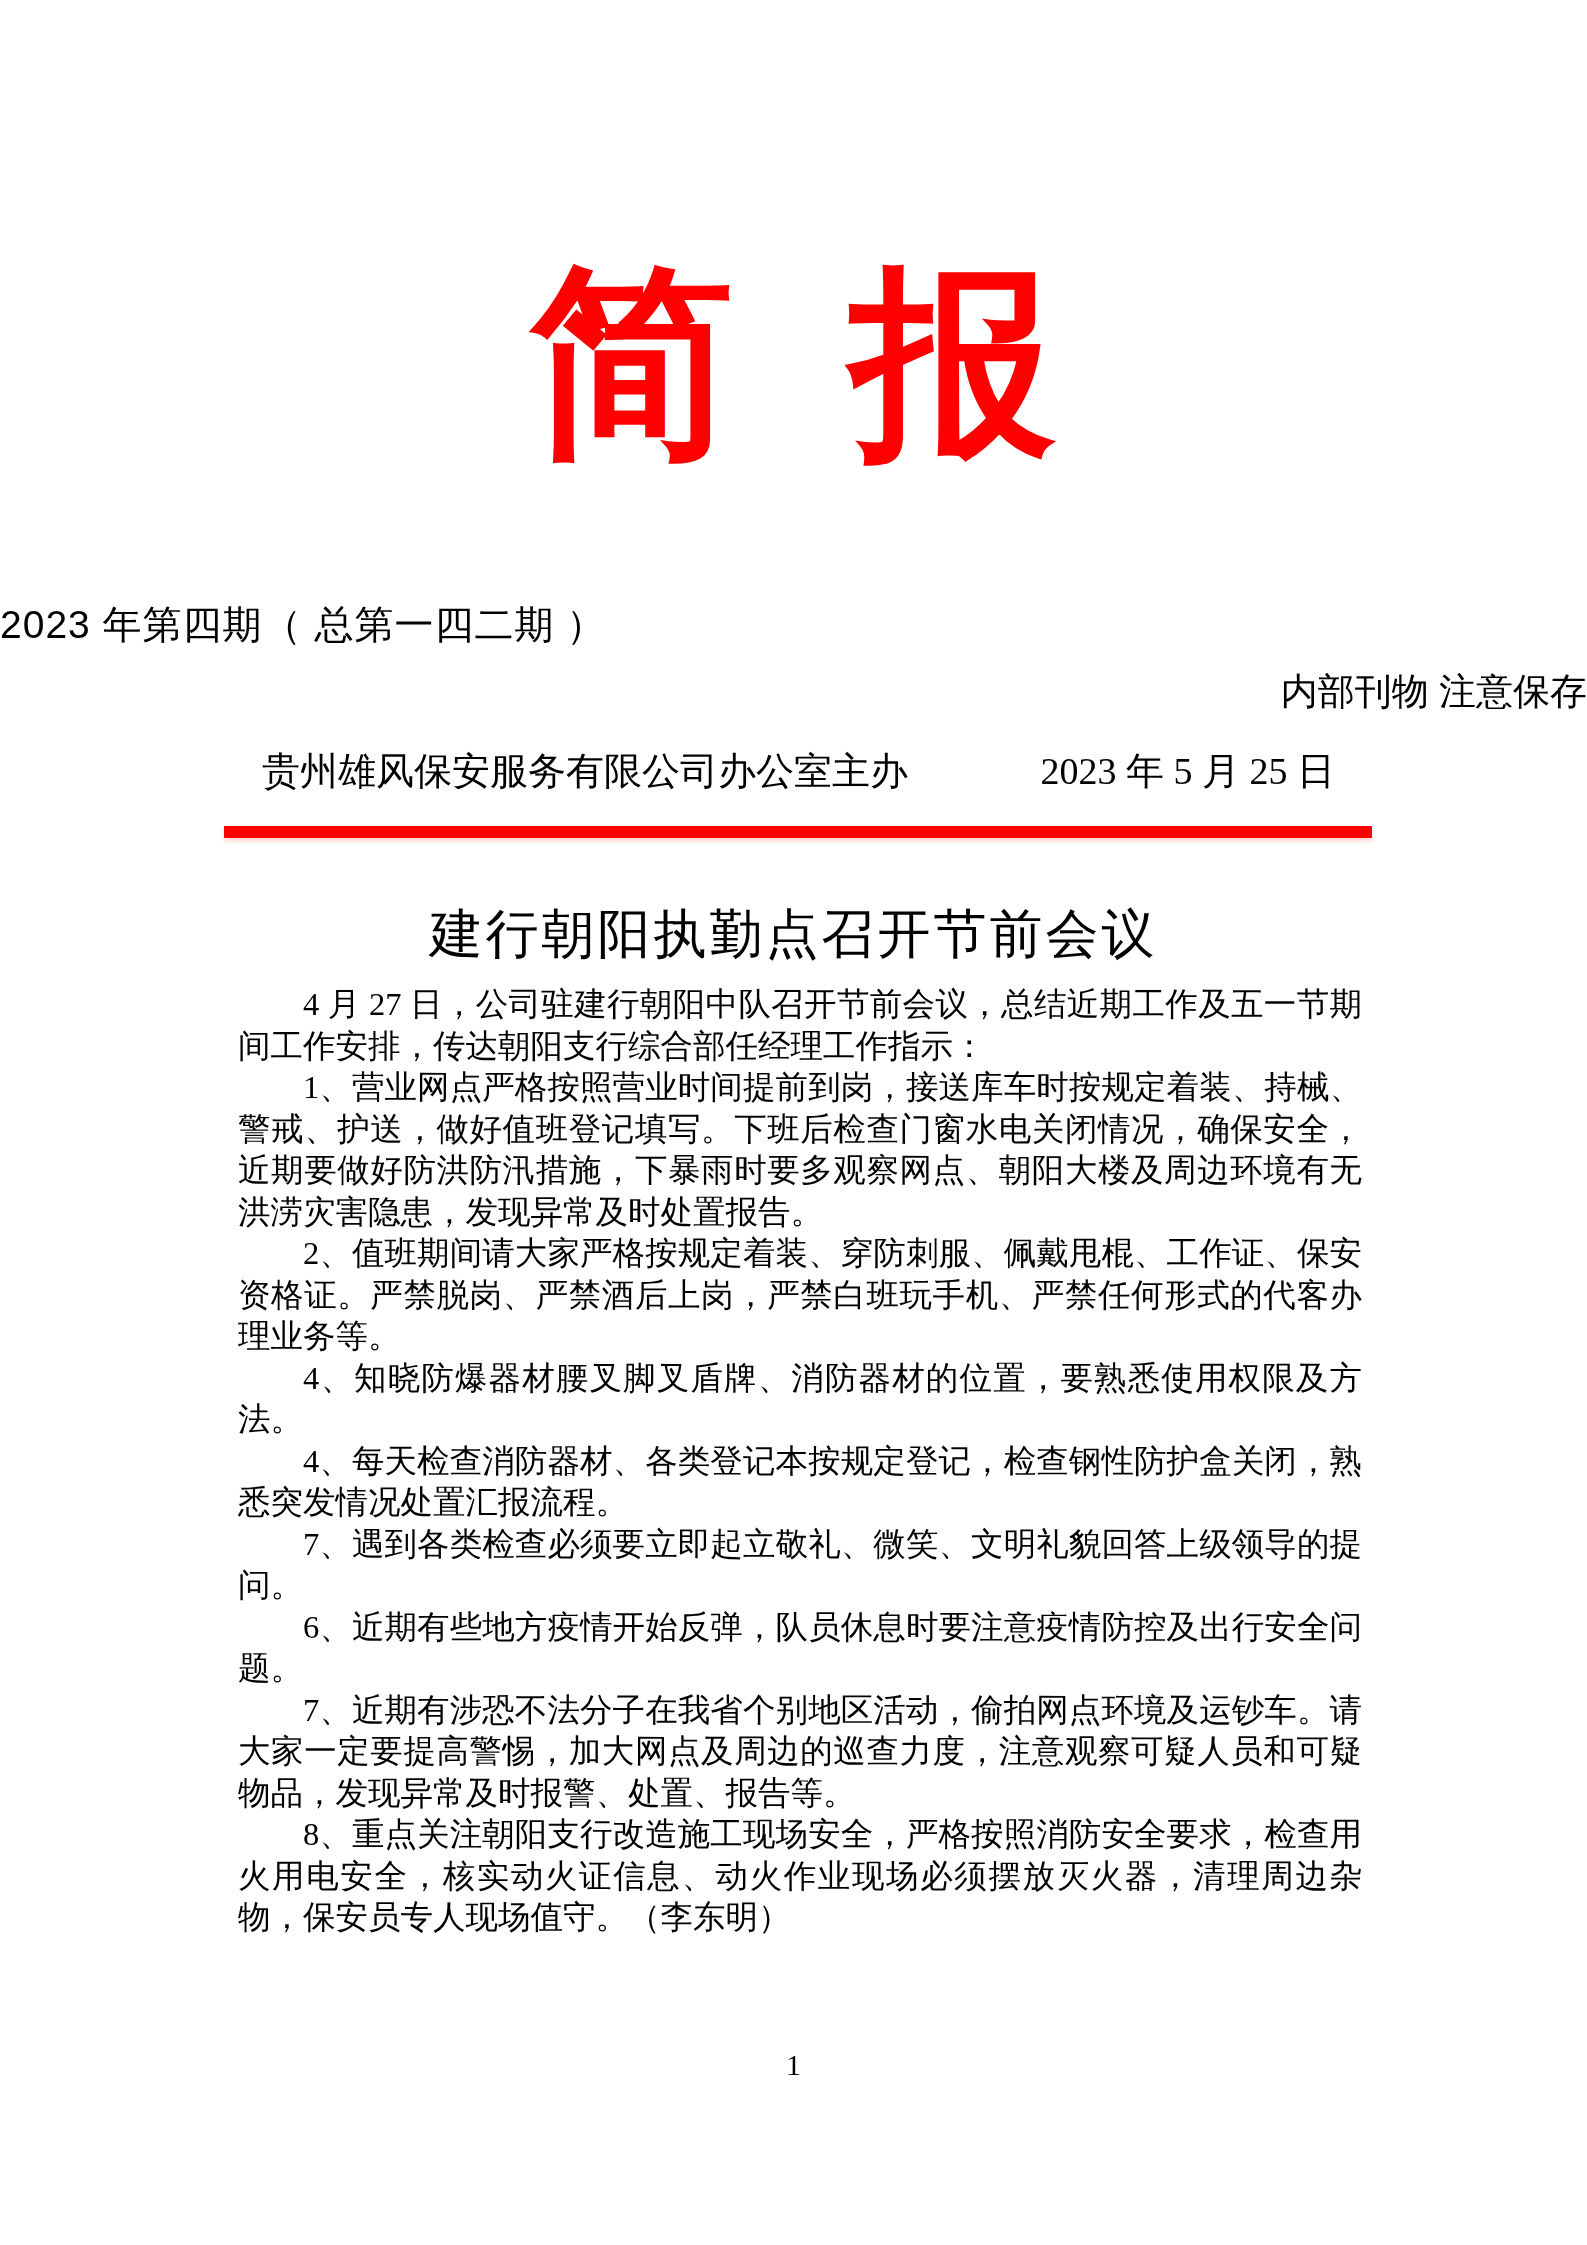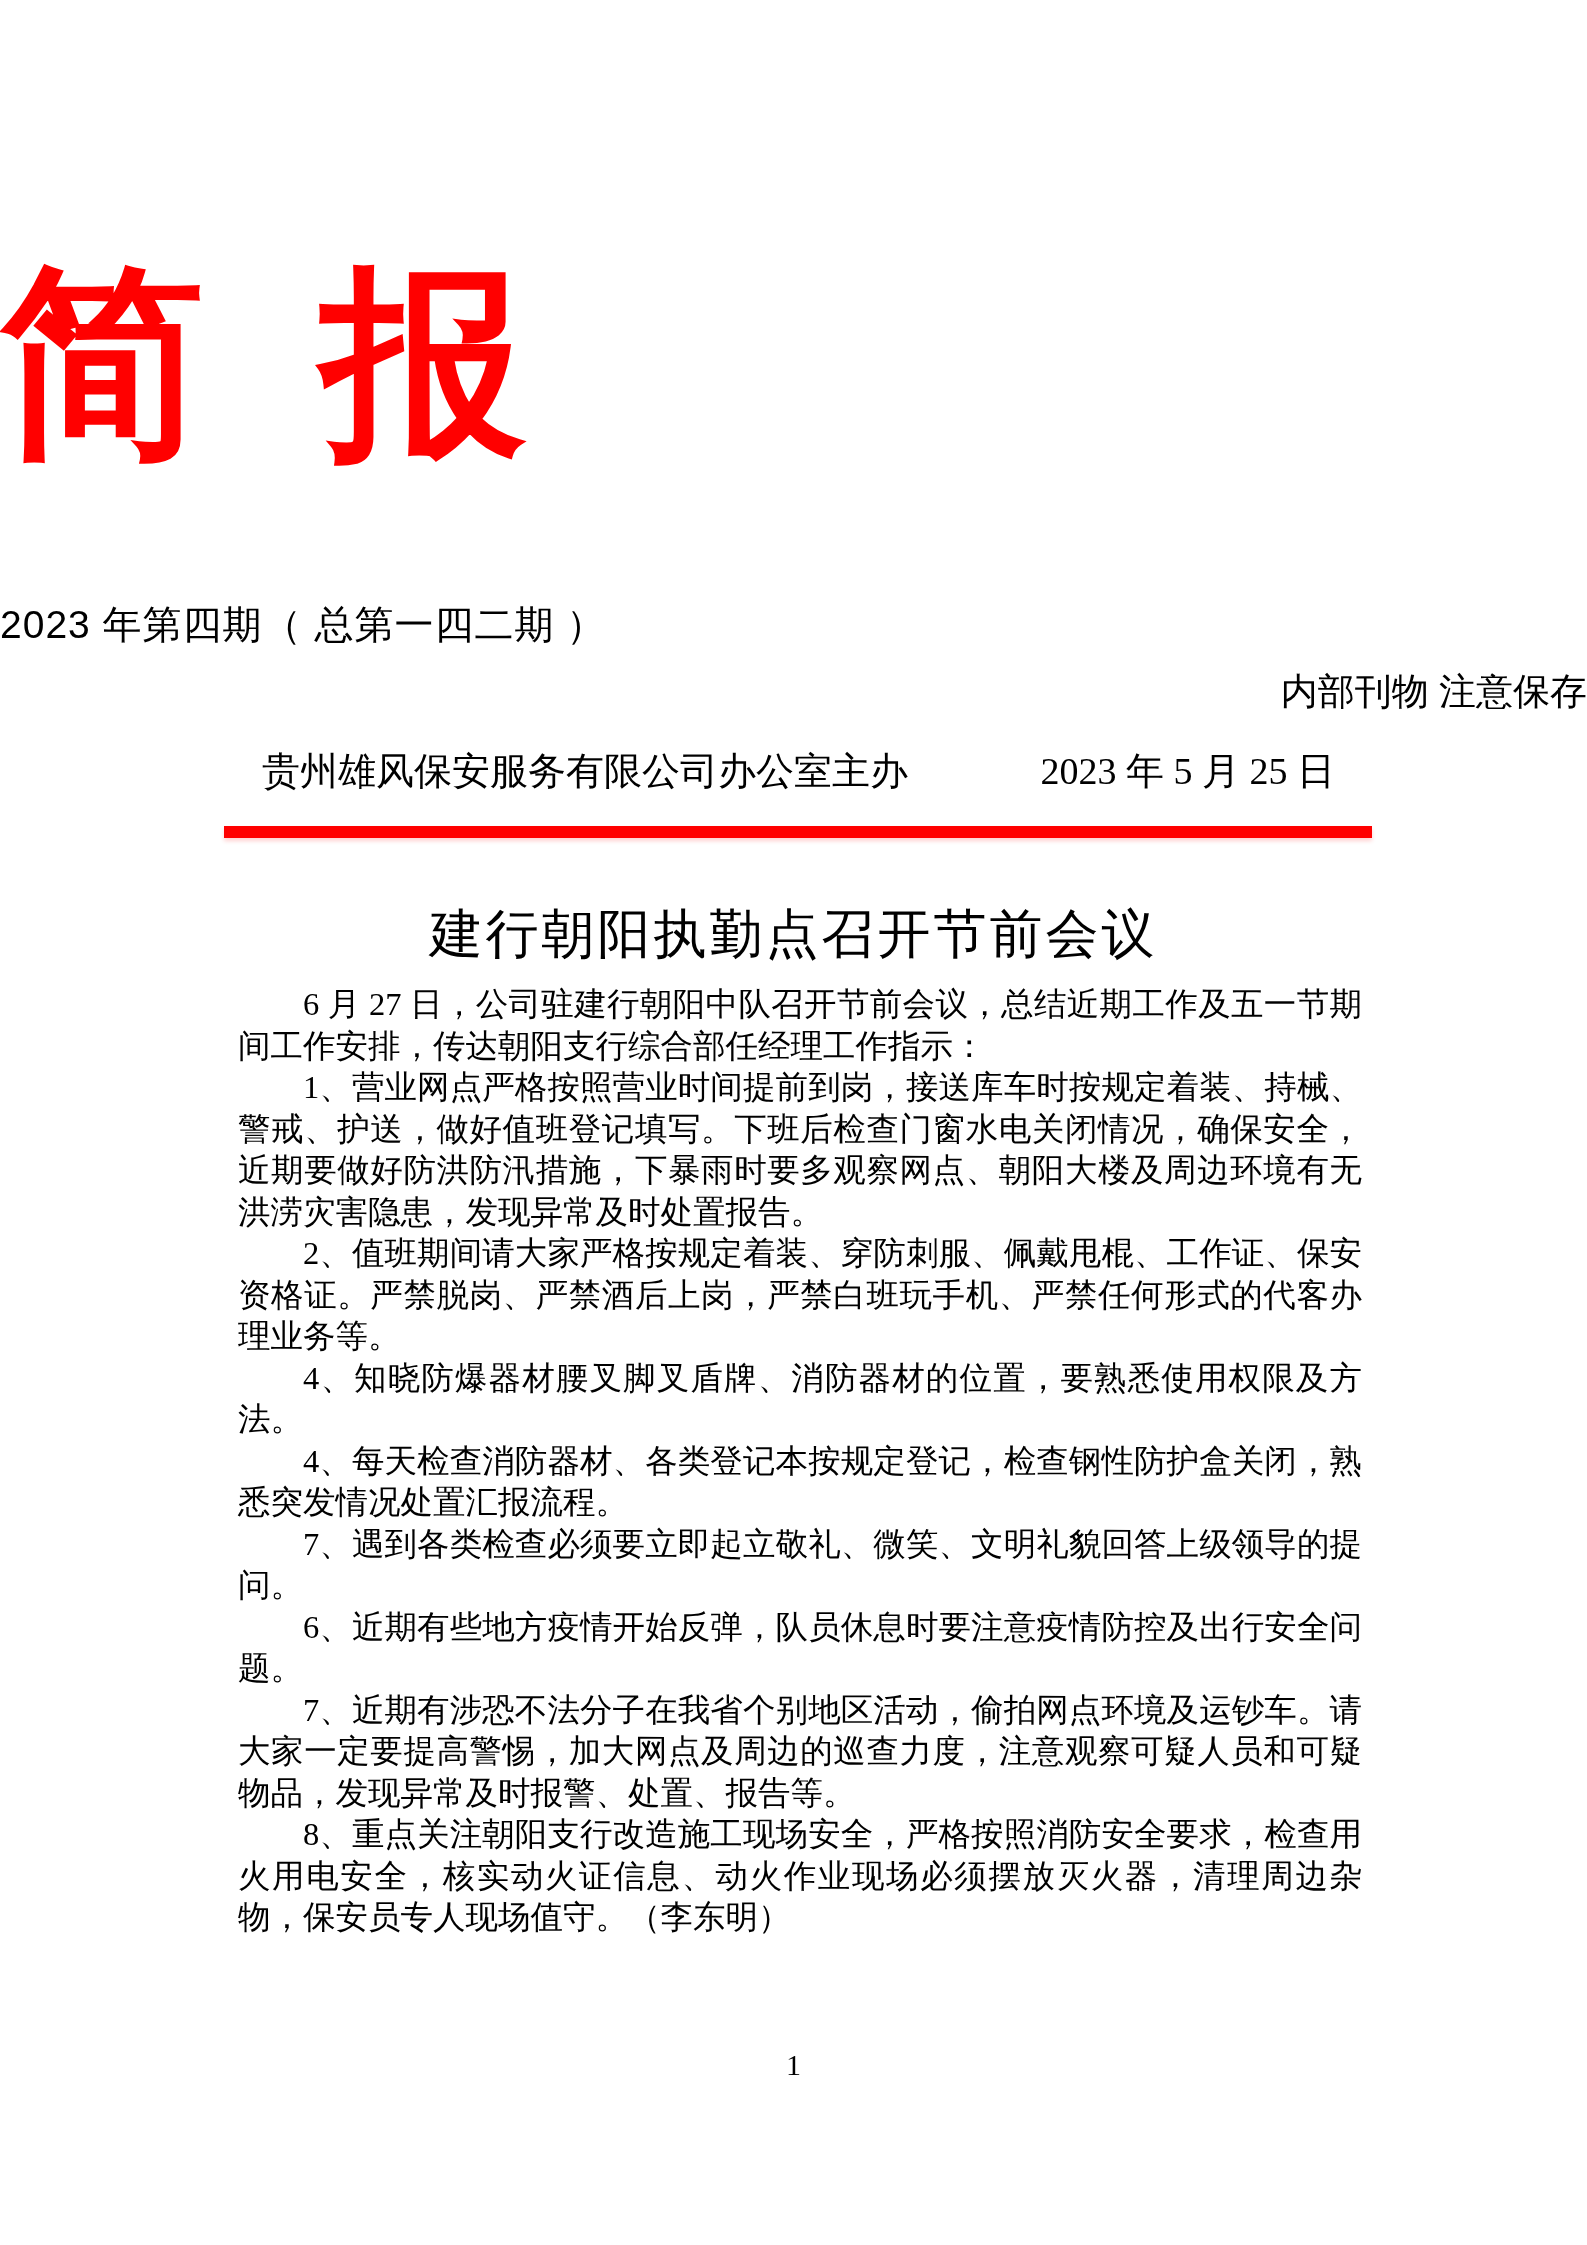--- a/index.html
+++ b/index.html
@@ -10,21 +10,21 @@
     background: #ffffff;
     overflow: hidden;
     font-family: "Liberation Serif", "DejaVu Serif", serif;
     color: #000000;
   }
   .masthead-title {
     position: absolute;
     top: 255px;
     left: 0;
     width: 100%;
-    text-align: left;
+    text-align: center;
     font-family: "Liberation Sans", "DejaVu Sans", sans-serif;
     font-weight: bold;
     font-size: 205px;
     line-height: 1.05;
     color: #FF0000;
     word-spacing: 55px;
     letter-spacing: 2px;
     white-space: pre;
   }
   .issue-line {
@@ -120,21 +120,21 @@
   <div class="publisher-line">
     <span>贵州雄风保安服务有限公司办公室主办</span>
     <span>2023 年 5 月 25 日</span>
   </div>
 
   <div class="red-rule"></div>
 
   <div class="article-title">建行朝阳执勤点召开节前会议</div>
 
   <div class="article-body">
-      <p>6 月 27 日，公司驻建行朝阳中队召开节前会议，总结近期工作及五一节期间工作安排，传达朝阳支行综合部任经理工作指示：</p>
+      <p>4 月 27 日，公司驻建行朝阳中队召开节前会议，总结近期工作及五一节期间工作安排，传达朝阳支行综合部任经理工作指示：</p>
       <p>1、营业网点严格按照营业时间提前到岗，接送库车时按规定着装、持械、警戒、护送，做好值班登记填写。下班后检查门窗水电关闭情况，确保安全，近期要做好防洪防汛措施，下暴雨时要多观察网点、朝阳大楼及周边环境有无洪涝灾害隐患，发现异常及时处置报告。</p>
       <p>2、值班期间请大家严格按规定着装、穿防刺服、佩戴甩棍、工作证、保安资格证。严禁脱岗、严禁酒后上岗，严禁白班玩手机、严禁任何形式的代客办理业务等。</p>
       <p>4、知晓防爆器材腰叉脚叉盾牌、消防器材的位置，要熟悉使用权限及方法。</p>
       <p>4、每天检查消防器材、各类登记本按规定登记，检查钢性防护盒关闭，熟悉突发情况处置汇报流程。</p>
       <p>7、遇到各类检查必须要立即起立敬礼、微笑、文明礼貌回答上级领导的提问。</p>
       <p>6、近期有些地方疫情开始反弹，队员休息时要注意疫情防控及出行安全问题。</p>
       <p>7、近期有涉恐不法分子在我省个别地区活动，偷拍网点环境及运钞车。请大家一定要提高警惕，加大网点及周边的巡查力度，注意观察可疑人员和可疑物品，发现异常及时报警、处置、报告等。</p>
       <p>8、重点关注朝阳支行改造施工现场安全，严格按照消防安全要求，检查用火用电安全，核实动火证信息、动火作业现场必须摆放灭火器，清理周边杂物，保安员专人现场值守。（李东明）</p>
     </div>
 

